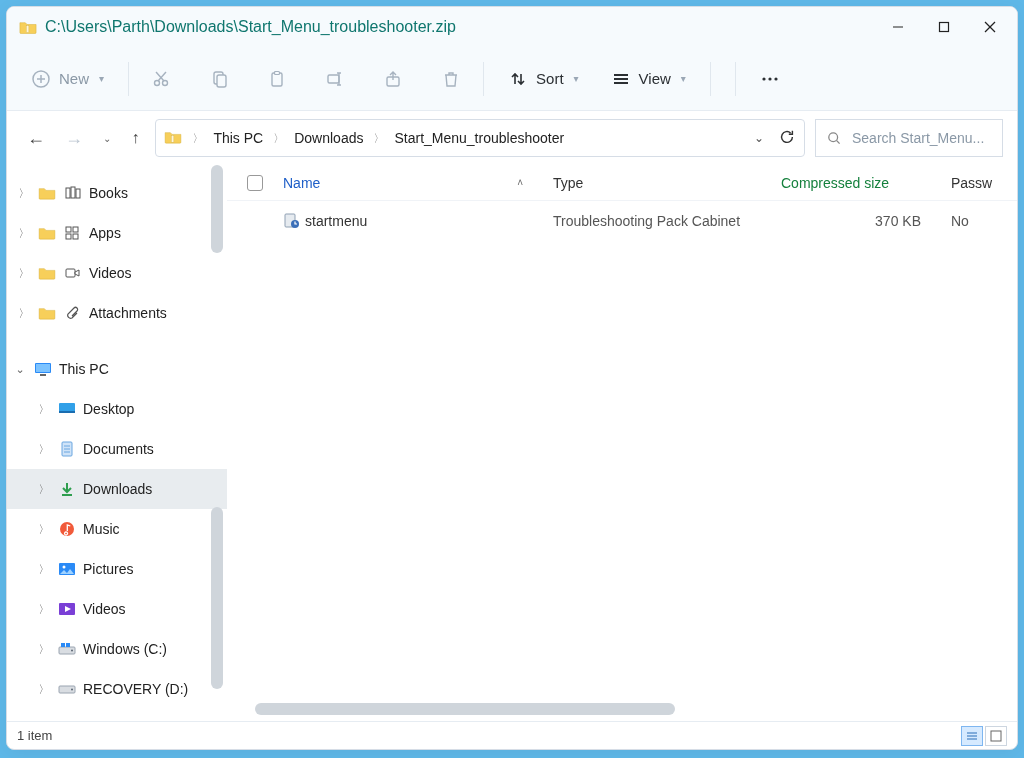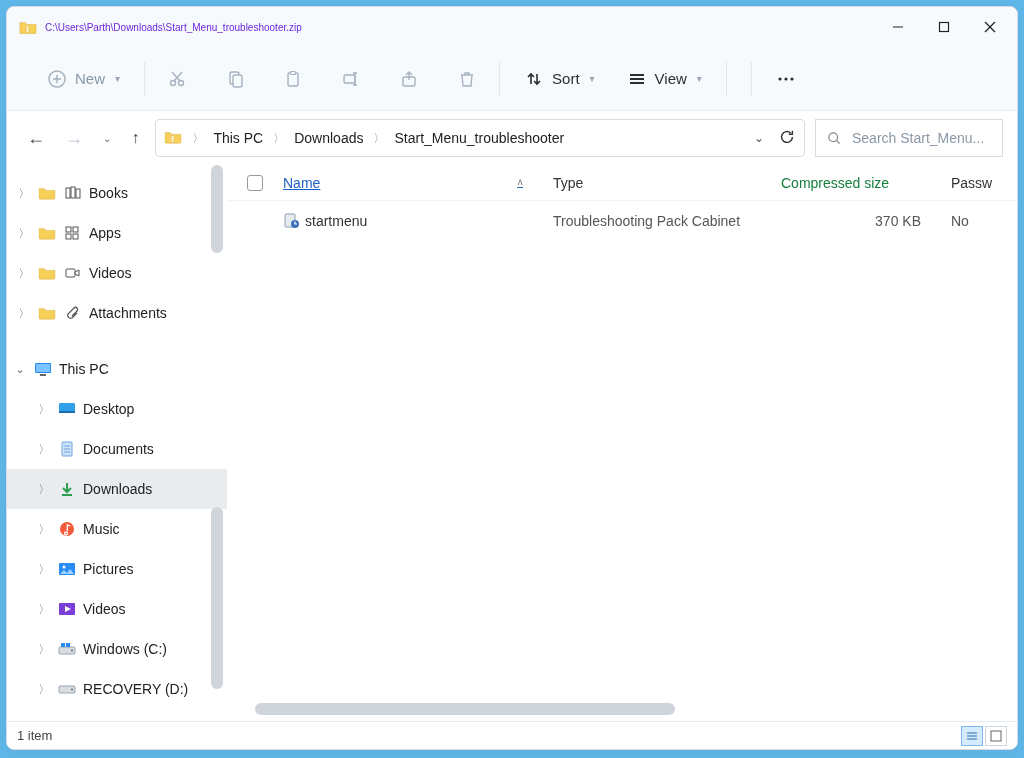--- a/index.html
+++ b/index.html
@@ -6,26 +6,26 @@
   html, body { width: 1024px; height: 758px; overflow: hidden; background: #5fb8e8; }
   .window {
     width: 1012px; height: 744px; margin: 6px; background: #fff;
     border: 1px solid #d6dde6; border-radius: 8px; overflow: hidden;
     display: flex; flex-direction: column; box-shadow: 0 4px 20px rgba(0,0,0,0.05);
     position: relative;
   }
   
   .titlebar { height: 40px; background: #f6fafd; display: flex; align-items: center; padding: 0 4px 0 12px; }
   .titlebar .app-icon { width: 18px; height: 14px; margin-right: 8px; }
-  .titlebar .title { font-size: 10px; color: #6d28d9; flex: 0 0 auto; }
+  .titlebar .title { font-size: 16px; color: #0f766e; flex: 0 0 auto; }
   .titlebar .spacer { flex: 1; }
   .win-btn { width: 46px; height: 40px; display: flex; align-items: center; justify-content: center; color: #333; }
   .win-btn svg { width: 12px; height: 12px; }
   
-  .toolbar { height: 64px; background: #f6fafd; border-bottom: 1px solid #e6ecf2; display: flex; align-items: center; padding: 0 30px; gap: 4px; }
+  .toolbar { height: 64px; background: #f6fafd; border-bottom: 1px solid #e6ecf2; display: flex; align-items: center; padding: 0 14px; gap: 4px; }
   .tb-btn { display: inline-flex; align-items: center; gap: 8px; padding: 6px 10px; border-radius: 4px; color: #8a98a6; font-size: 15px; }
   .tb-btn.icon-only { padding: 6px 8px; }
   .tb-btn .chev { font-size: 10px; color: #9aa7b5; margin-left: 2px; }
   .tb-btn.dark { color: #2b2f33; }
   .tb-sep { width: 1px; height: 34px; background: #e0e7ee; margin: 0 10px; }
   .tb-btn svg { width: 20px; height: 20px; }
   
   .navrow { height: 54px; display: flex; align-items: center; padding: 0 14px; gap: 10px; }
   .nav-arrows { display: flex; align-items: center; gap: 20px; padding: 0 6px; color: #444; }
   .nav-arrows span.disabled { color: #bcc6d1; }
@@ -48,21 +48,21 @@
   .sidebar .vscroll.lower { top: 342px; height: 182px; }
   .side-item { display: flex; align-items: center; height: 40px; padding-left: 10px; gap: 6px; }
   .side-item.indent { padding-left: 30px; }
   .side-item .exp { width: 14px; font-size: 11px; color: #666; text-align: center; }
   .side-item .ico { width: 20px; height: 16px; display: inline-flex; align-items: center; justify-content: center; }
   .side-item.selected { background: #e8ecef; }
   .content { flex: 1; display: flex; flex-direction: column; position: relative; }
   .col-headers { display: flex; align-items: center; height: 36px; padding-left: 20px; font-size: 14px; color: #444; border-bottom: 1px solid #f0f3f7; }
   .col-headers .chk { width: 36px; display: flex; align-items: center; }
   .col-headers .chk-box { width: 16px; height: 16px; border: 1px solid #999; border-radius: 3px; }
-  .col-name { width: 270px; display: flex; align-items: center; gap: 60px; color: #1f5fc8; text-decoration: underline; }
+  .col-name { width: 270px; display: flex; align-items: center; gap: 60px; color: #1f5fc8; }
   .col-name .sort-caret { color: #666; font-size: 10px; margin-left: auto; margin-right: 30px; }
   .col-type { width: 228px; color: #333; }
   .col-size { width: 170px; color: #15803d; }
   .col-pass { flex: 1; text-align: left; color: #333; }
   .file-row { display: flex; align-items: center; height: 40px; padding-left: 20px; font-size: 14px; color: #333; }
   .file-row .chk-sp { width: 36px; }
   .file-row .icon-sp { width: 22px; display: flex; }
   .file-row .name-sp { width: 248px; }
   .file-row .type-sp { width: 228px; color: #555; }
   .file-row .size-sp { width: 170px; text-align: right; padding-right: 30px; color: #555; }

